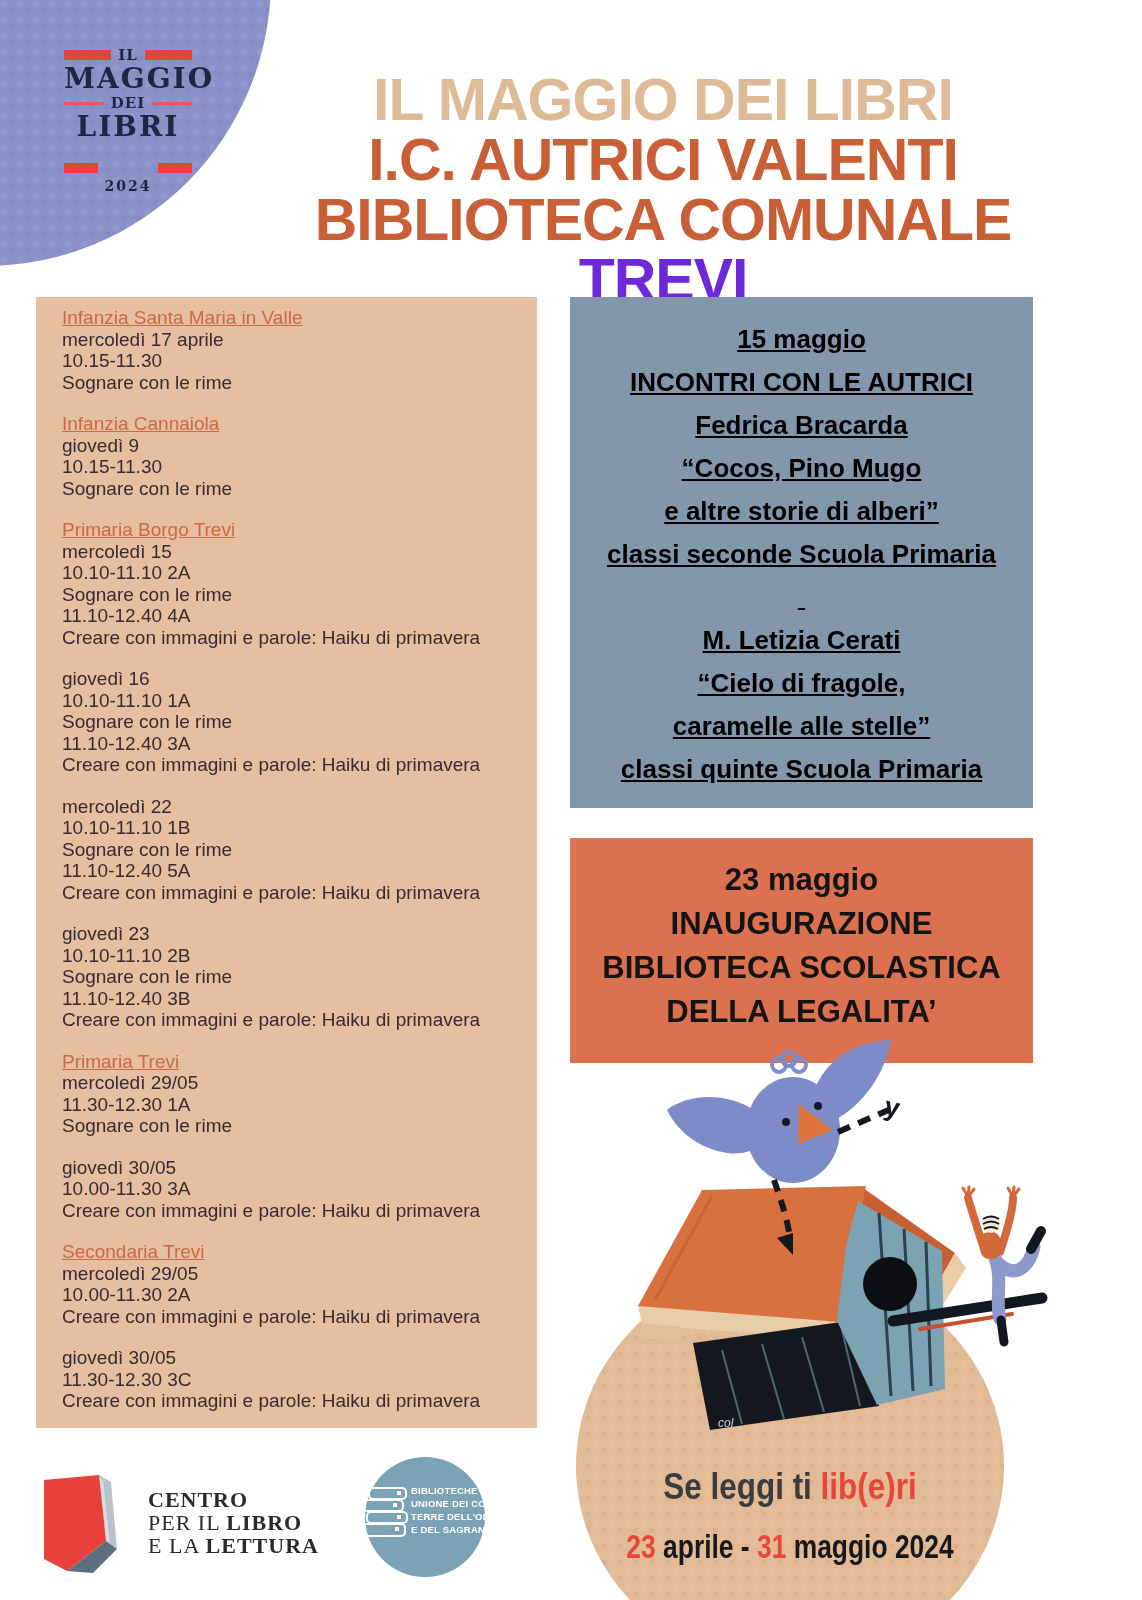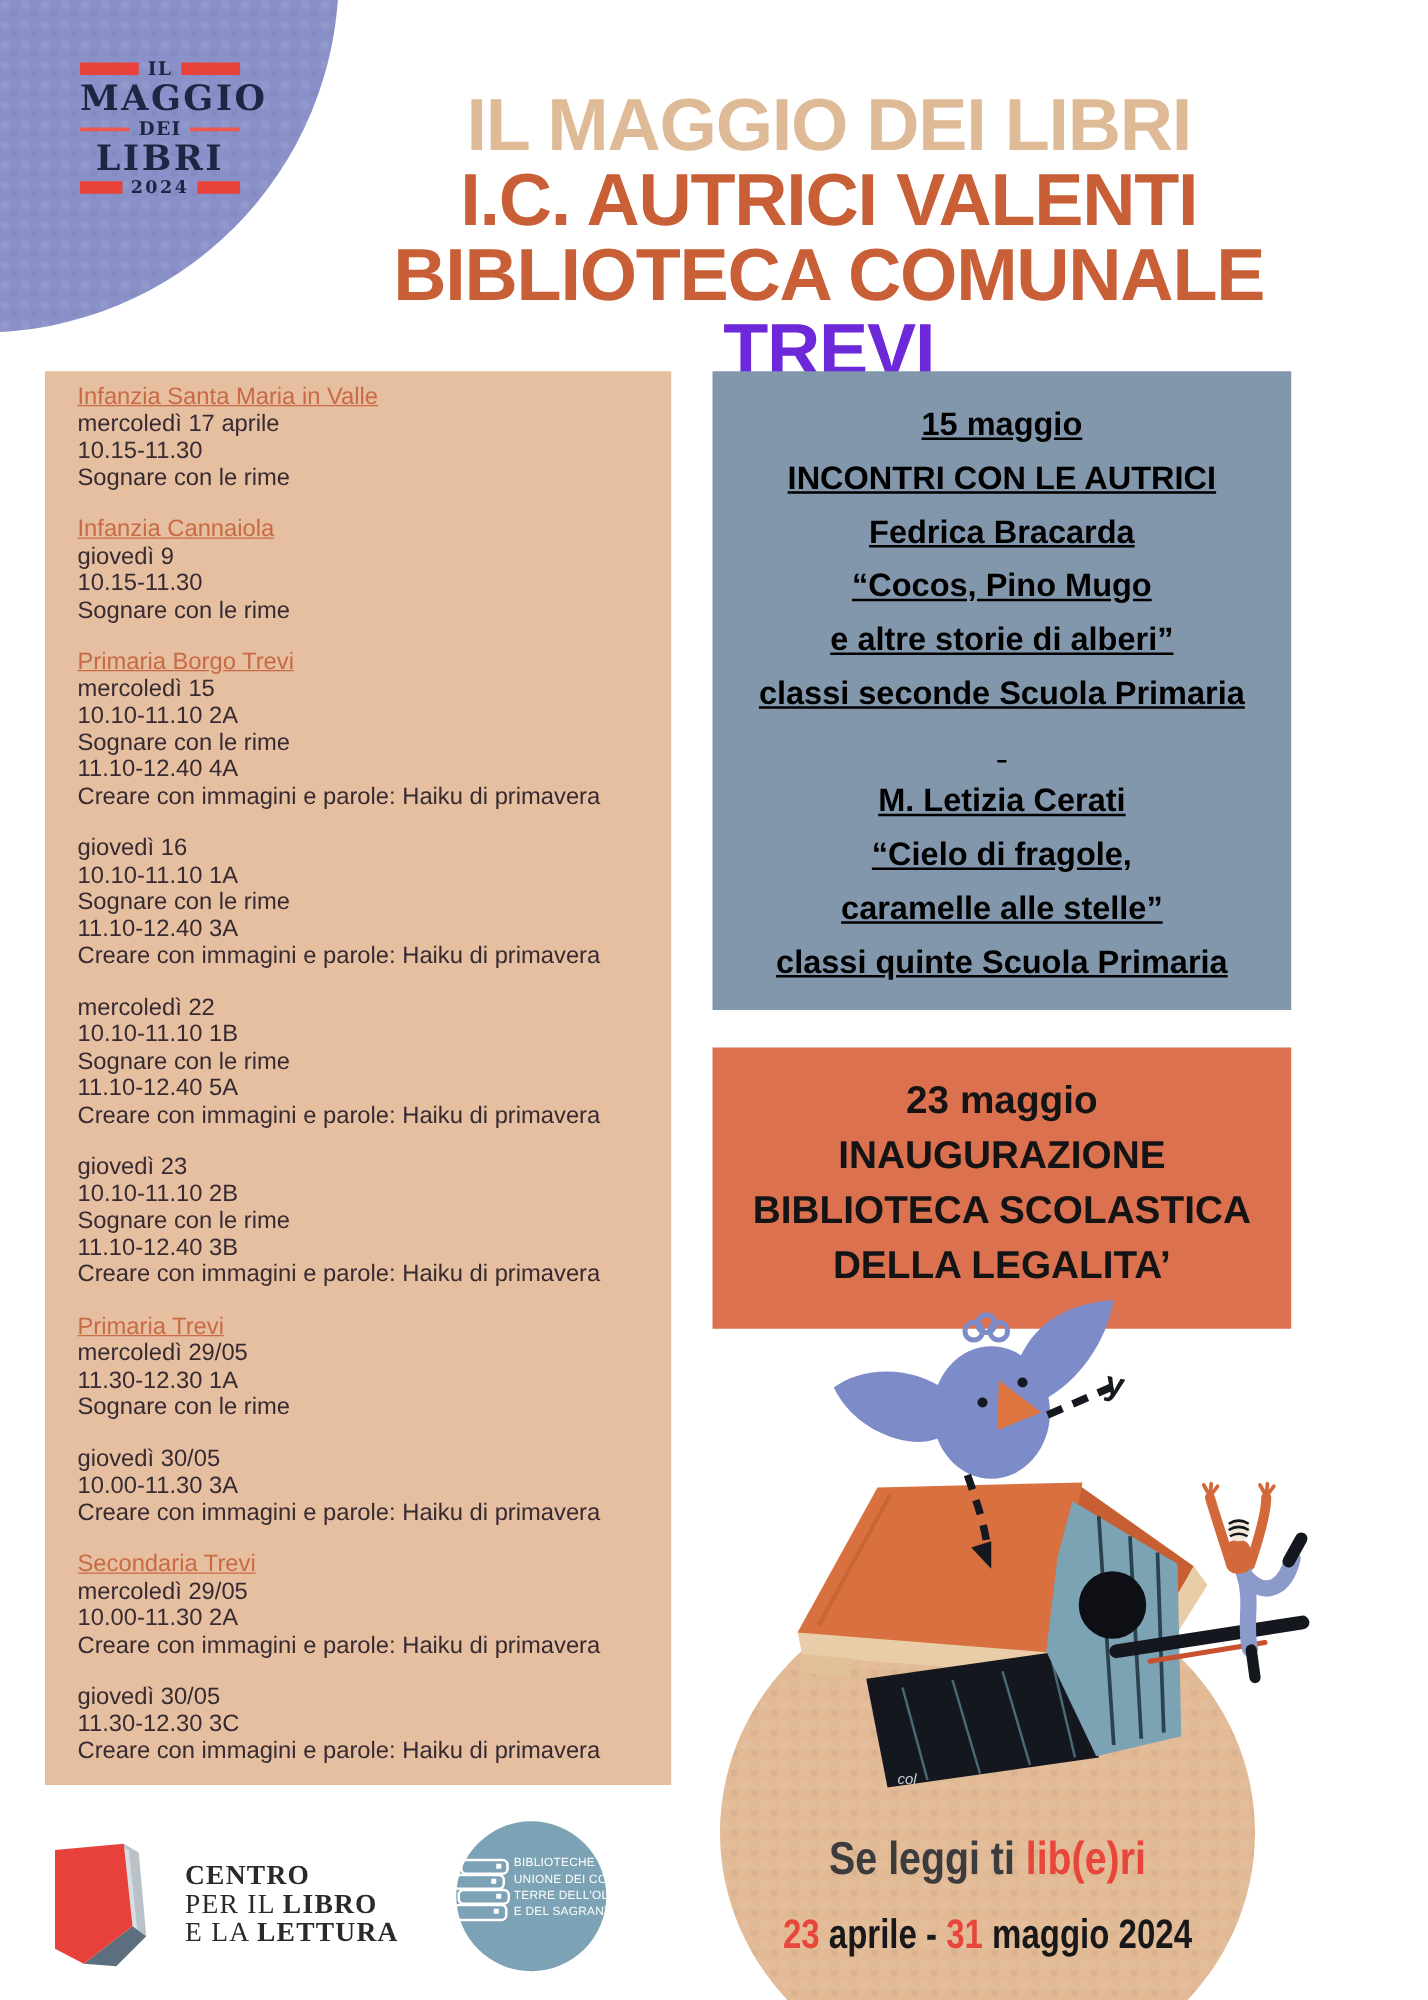--- a/index.html
+++ b/index.html
@@ -9,21 +9,21 @@
   .z0{z-index:0;} .z1{z-index:1;} .z2{z-index:2;}
 
   
   .badge{position:absolute;left:64px;top:46px;width:128px;text-align:center;z-index:3;
          font-family:"DejaVu Serif",serif;color:#1d2643;}
   .badge-row{display:flex;align-items:center;justify-content:center;gap:7px;text-align:center;}
   .badge-bar{flex:1;height:10px;background:#e8423b;}
   .badge-line{flex:1;height:3px;background:#ea5a50;}
   .badge-small{font-size:15px;font-weight:bold;letter-spacing:1px;}
   .badge-big{font-size:28px;font-weight:bold;letter-spacing:2px;line-height:30px;}
-  .badge-year{font-size:14px;font-weight:bold;letter-spacing:2px;}
+  .badge-year{font-size:14px;font-weight:bold;letter-spacing:2px;margin-top:36px;}
 
   
   .title{position:absolute;left:278px;top:26px;width:770px;text-align:center;z-index:1;
          font-weight:bold;font-size:59px;line-height:60px;letter-spacing:-1px;margin-top:44px;}
   .t-tan{color:#debb96;}
   .t-orange{color:#c85f36;}
   .t-blue{color:#6d28d9;}
 
   
   .schedule{position:absolute;left:36px;top:297px;width:501px;height:1131px;background:#e5bf9f;
@@ -47,21 +47,21 @@
          font-weight:bold;font-size:33px;transform:scaleX(.8);transform-origin:center;color:#18181a;}
   .d-red{color:#e8463b;}
 
   
   .centro-text{position:absolute;left:148px;top:1488px;z-index:1;font-family:Liberation Serif, serif;
                color:#2b2a2a;font-size:22px;line-height:23px;letter-spacing:1px;}
   .centro-bold{font-weight:bold;}
 
   
   .bib-text{position:absolute;left:411px;top:1484px;z-index:1;color:#ffffff;
-            font-size:9.5px;font-weight:normal;line-height:13px;letter-spacing:.2px;}
+            font-size:9.5px;font-weight:bold;line-height:13px;letter-spacing:.2px;}
 </style>
 </head>
 <body>
 
 <div class="poster">
 
   <svg class="layer z0" viewBox="0 0 1142 1600" aria-hidden="true">
     <defs>
       <pattern id="tex" width="16" height="16" patternUnits="userSpaceOnUse">
         <rect x="1" y="1" width="6" height="6" fill="#ffffff" opacity="0.07"></rect>

